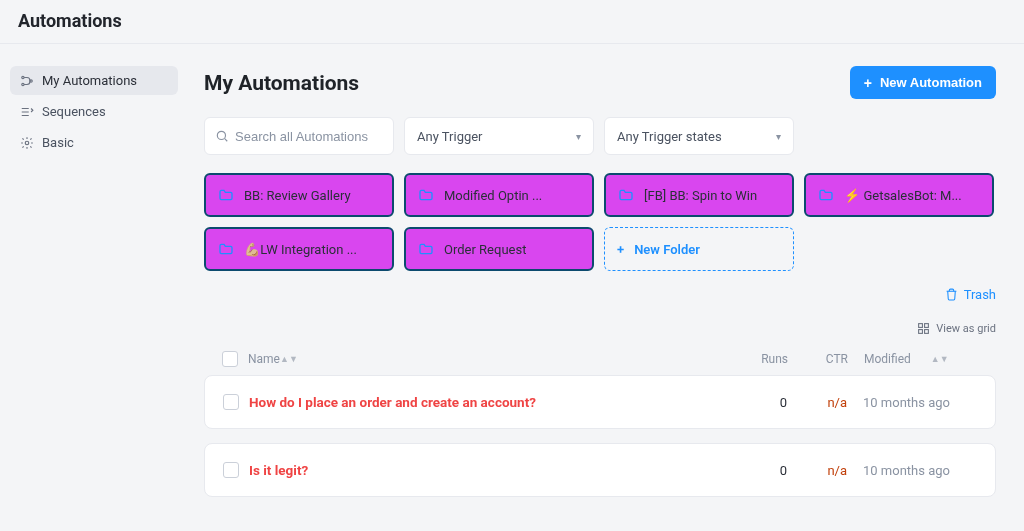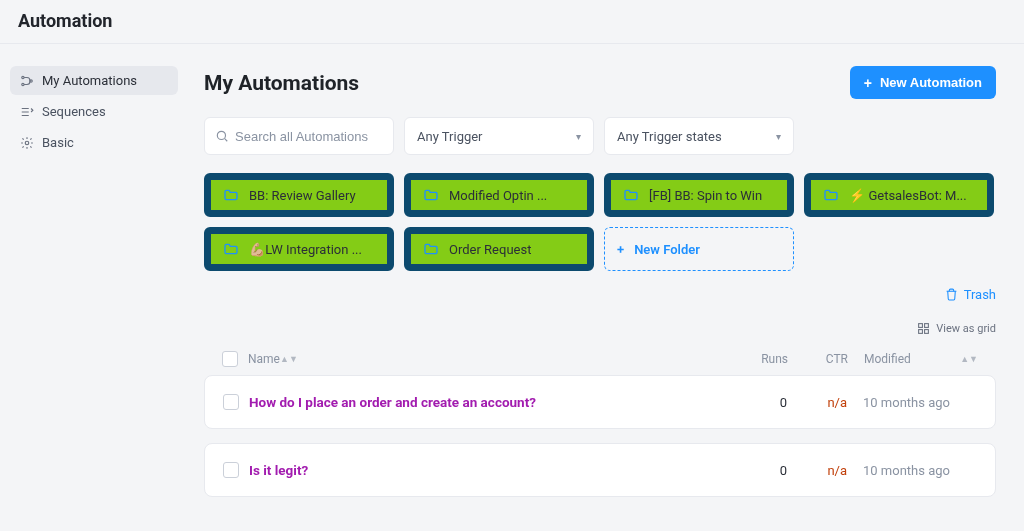--- a/index.html
+++ b/index.html
@@ -56,61 +56,61 @@
   .search-box input { border:none; outline:none; width:100%; font-size:13px; color:#4A5260; background:transparent; }
   .search-box input::placeholder { color:#8A93A2; }
   .drop {
     background:#fff; border:1px solid #E7E9EE; border-radius:6px;
     height:38px; width:190px; display:flex; align-items:center; justify-content:space-between;
     padding:0 12px; color:#4A5260; cursor:pointer;
   }
   .chev { color:#8A93A2; font-size:10px; }
   .folders-row { display:flex; flex-wrap:wrap; gap:10px; margin-bottom: 10px; }
   .folder {
-    background:#84cc16; border:7px solid #0c4a6e; border-radius:6px;
+    background:#d946ef; border:2px solid #0c4a6e; border-radius:6px;
     height:44px; width:190px; display:flex; align-items:center; gap:10px;
     padding:0 12px; color:#2B2F38; cursor:pointer; font-size:13px;
   }
   .folder-icon { color:#1E90FF; display:inline-flex; }
   .folder .text { white-space:nowrap; overflow:hidden; text-overflow:ellipsis; }
   .folder.new {
     border:1px dashed #1E90FF; color:#1E90FF; background:transparent; font-weight:600;
   }
   .folder.new .folder-icon { color:#1E90FF; }
   .trash-row { display:flex; justify-content:flex-end; margin:16px 0 10px; }
   .trash-btn { display:inline-flex; align-items:center; gap:6px; color:#1E90FF; font-size:13px; cursor:pointer; }
   .viewgrid-row { display:flex; justify-content:flex-end; margin: 20px 0 8px; }
   .viewgrid-btn { display:inline-flex; align-items:center; gap:6px; color:#6B7280; font-size:11px; cursor:pointer; }
   .table { width:100%; }
   .thead { display:flex; align-items:center; padding: 8px 18px; color:#8A93A2; font-size:12px; }
   .th-check { width:26px; display:flex; align-items:center; }
   .th-name { flex:1; display:flex; align-items:center; gap:0; }
   .th-runs { width:60px; text-align:right; }
   .th-ctr { width:60px; text-align:right; }
-  .th-mod { width:130px; padding-left:16px; display:flex; align-items:center; gap:4px;justify-content:space-between; }
+  .th-mod { width:130px; padding-left:16px; display:flex; align-items:center; gap:20px; }
   .sort { font-size:9px; color:#B2B8C2; }
   .trow {
     background:#fff; border:1px solid #E7E9EE; border-radius:8px;
     padding: 18px 18px; display:flex; align-items:center; margin-bottom:14px;
   }
   .trow .checkbox {
     width:16px; height:16px; border:1px solid #CBD0D9; border-radius:3px; background:#fff; margin-right:10px;
   }
-  .trow .name { flex:1; font-weight:700; color:#a21caf; font-size:13.5px; }
+  .trow .name { flex:1; font-weight:700; color:#ef4444; font-size:13.5px; }
   .trow .runs { width:60px; text-align:right; color:#2B2F38; }
   .trow .ctr { width:60px; text-align:right; color:#c2410c; }
   .trow .mod { width:130px; padding-left:16px; color:#8A93A2; }
   .checkbox-h { width:16px; height:16px; border:1px solid #CBD0D9; border-radius:3px; background:#fff; margin-right:10px; }
   svg { display:block; }
 </style>
 </head>
 <body>
 
 <div class="header">
-  <h1>Automation</h1>
+  <h1>Automations</h1>
 </div>
 
 <div class="layout">
   <aside class="sidebar">
     <div class="side-item active">
       <span class="side-icon">
         <svg width="14" height="14" viewBox="0 0 24 24" fill="none" stroke="currentColor" stroke-width="2">
             <circle cx="5" cy="6" r="2"></circle>
             <circle cx="5" cy="18" r="2"></circle>
             <circle cx="19" cy="12" r="2"></circle>

